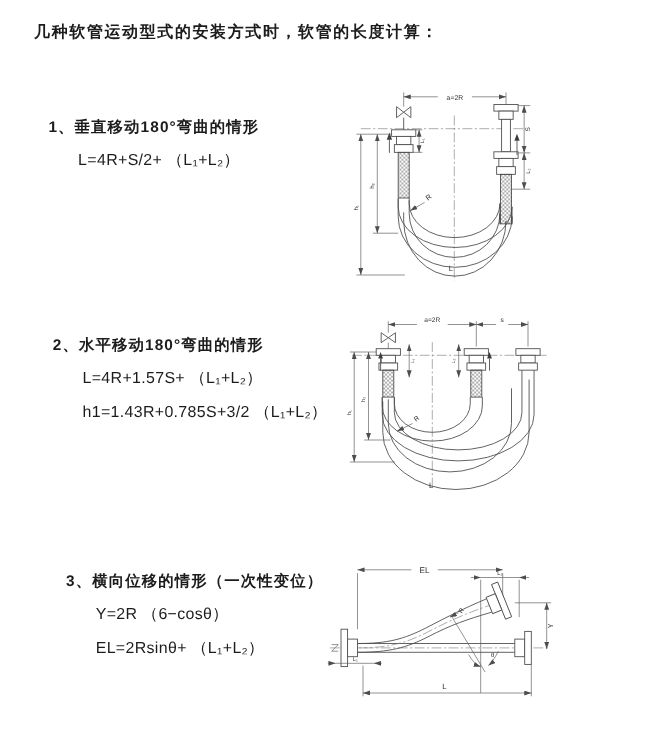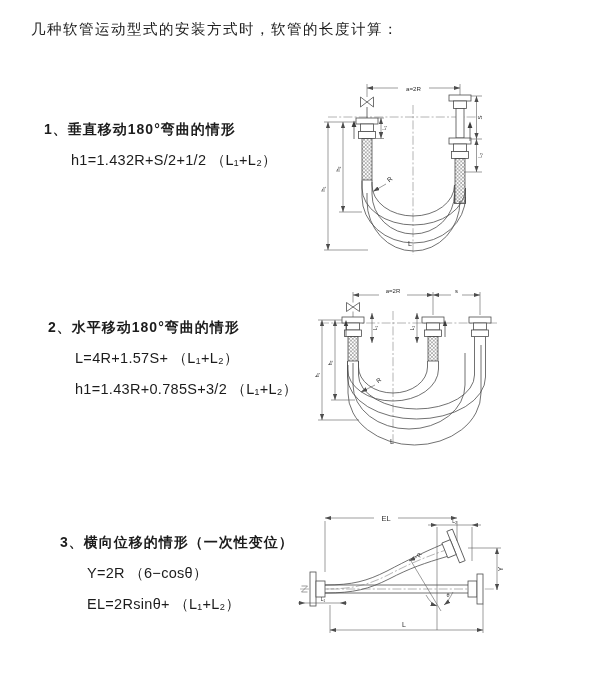--- a/index.html
+++ b/index.html
@@ -1,21 +1,21 @@
 <!DOCTYPE html>
 <html><head>
 <meta charset="utf-8">
 <style>
   html,body{margin:0;padding:0}
   body{width:600px;height:675px;background:#ffffff;position:relative;overflow:hidden;
        font-family:"Liberation Sans","DejaVu Sans",sans-serif;color:#1c1c1c;}
   .abs{position:absolute}
-  .title{left:31px;top:20px;font-size:14.5px;font-weight:normal;letter-spacing:1.5px;white-space:nowrap}
+  .title{left:31px;top:20px;font-size:14.5px;font-weight:bold;letter-spacing:1.5px;white-space:nowrap}
   .section{white-space:nowrap}
-  .sec-heading{font-size:14px;font-weight:bold;letter-spacing:1px;margin:15px 0 12px 0}
+  .sec-heading{font-size:14px;font-weight:bold;letter-spacing:1px;margin:1px 0 12px 0}
   .formula{font-size:14.5px;margin:0 0 12.5px 27px;line-height:18.5px;letter-spacing:.3px}
   #sec1{left:44px;top:106px}
   #sec2{left:48px;top:304px}
   #sec3{left:60px;top:519px}
   svg{position:absolute;overflow:visible}
   svg .ln{stroke:#4d4d4d;stroke-width:.8;fill:none}
   svg .thin{stroke:#5a5a5a;stroke-width:.6;fill:none}
   svg .cl{stroke:#787878;stroke-width:.55;fill:none;stroke-dasharray:9 2.2 2 2.2}
   svg .fit{stroke:#4d4d4d;stroke-width:.8;fill:#ffffff}
   svg .hatchrect{stroke:#4d4d4d;stroke-width:.8;fill:url(#hx)}
@@ -23,21 +23,21 @@
   svg .solidarrow{fill:#3c3c3c;stroke:none}
   svg text{fill:#2e2e2e;font-family:"Liberation Sans","DejaVu Sans",sans-serif}
 </style>
 </head>
 <body>
 
 <div class="abs title">几种软管运动型式的安装方式时，软管的长度计算：</div>
 
 <div class="abs section" id="sec1">
   <p class="sec-heading">1、垂直移动180°弯曲的情形</p>
-  <p class="formula">h1=1.432R+S/2+1/2 （L₁+L₂）</p>
+  <p class="formula">L=4R+S/2+ （L₁+L₂）</p>
 </div>
 
 <div class="abs section" id="sec2">
   <p class="sec-heading">2、水平移动180°弯曲的情形</p>
   <p class="formula">L=4R+1.57S+ （L₁+L₂）</p>
   <p class="formula">h1=1.43R+0.785S+3/2 （L₁+L₂）</p>
 </div>
 
 <div class="abs section" id="sec3">
   <p class="sec-heading">3、横向位移的情形（一次性变位）</p>

